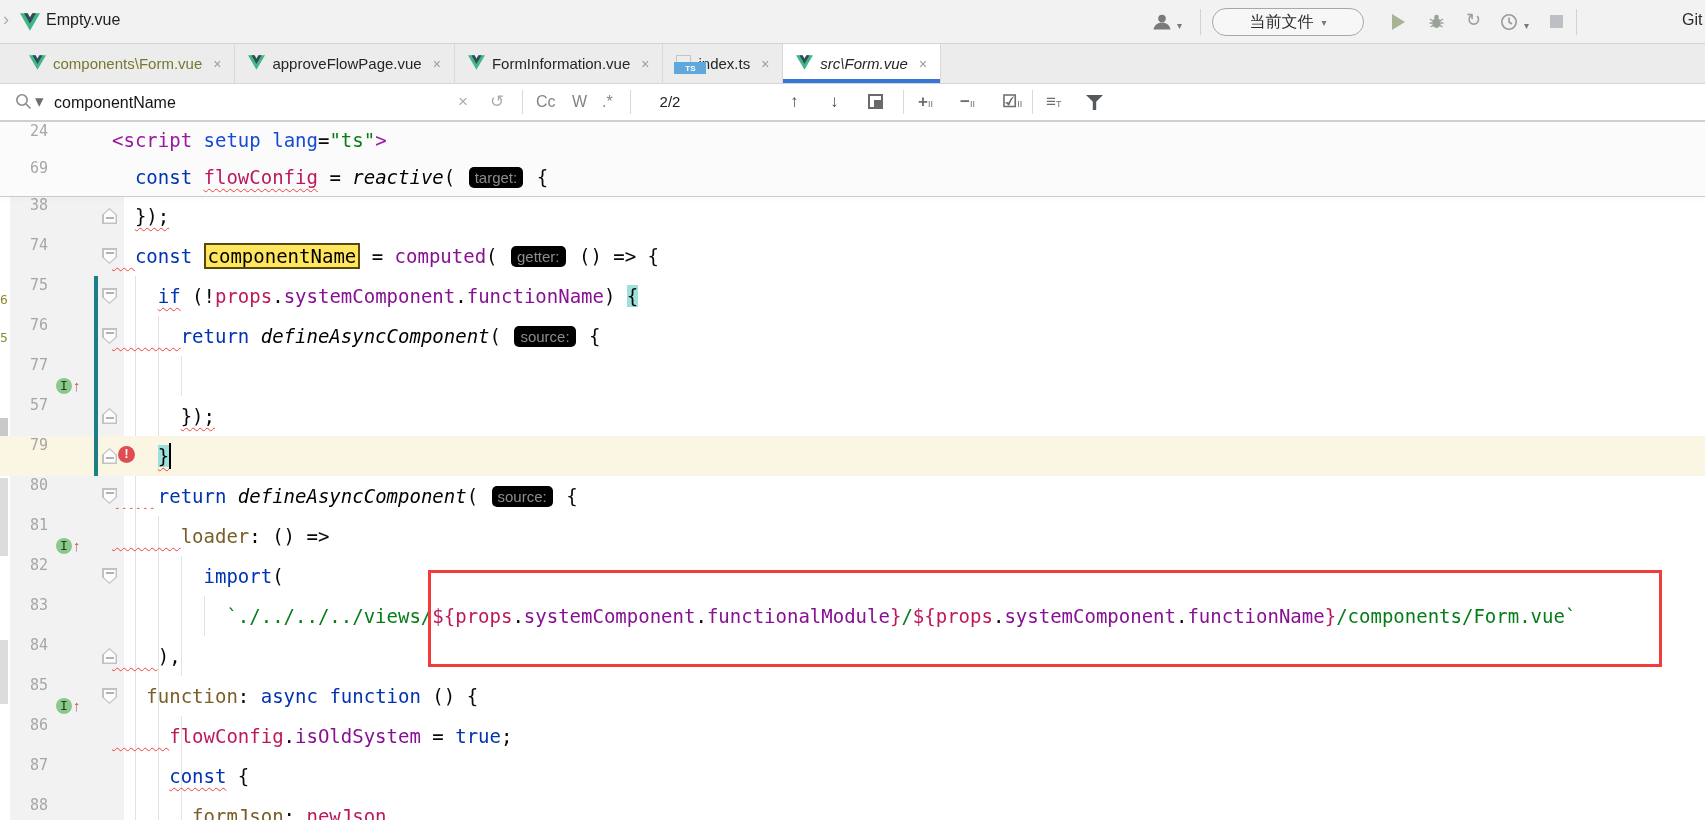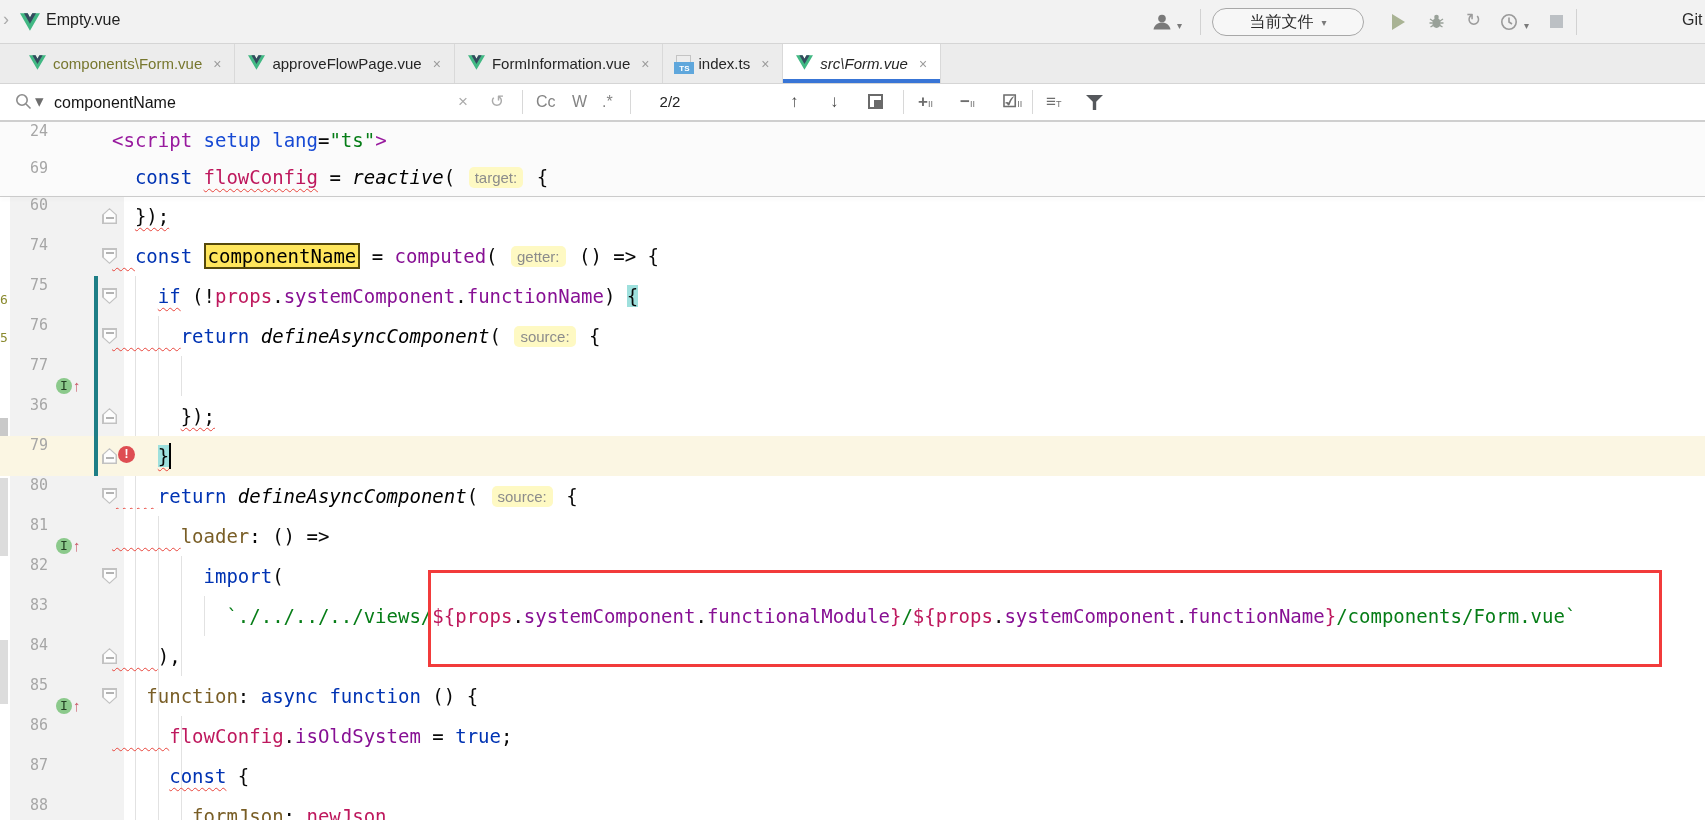--- a/index.html
+++ b/index.html
@@ -26,21 +26,21 @@
   
   #tabbar{position:absolute;left:0;top:44px;width:100%;height:40px;background:#ECECEC;
     border-bottom:1px solid #D5D5D5;box-sizing:border-box;display:flex;padding-left:16px;}
   .tab{display:inline-flex;align-items:center;gap:7px;padding:0 13px;border-right:1px solid #D9D9D9;
     font-size:15px;color:#262626;height:100%;box-sizing:border-box;white-space:nowrap;}
   .tab.active{background:#FFFFFF;box-shadow:inset 0 -4px 0 #3875D6;font-style:italic;}
   .tab .tlabel.olive{color:#77772E;}
   .tab .tclose{color:#9B9B9B;font-size:14px;margin-left:4px;}
   .tsicon{position:relative;width:15px;height:17px;background:#EDEDED;border:1px solid #C4C4C4;
     box-sizing:border-box;}
-  .tsicon b{position:absolute;left:-3px;bottom:-3px;width:20px;height:12px;background:#5FA7DC;
+  .tsicon b{position:absolute;left:-3px;bottom:-3px;width:32px;height:12px;background:#5FA7DC;
     color:#fff;font-size:8px;font-weight:bold;display:flex;align-items:center;justify-content:center;}
 
   
   #findbar{position:absolute;left:0;top:84px;width:100%;height:38px;background:#FFFFFF;
     border-bottom:2px solid #CFCFCF;box-sizing:border-box;}
   #findbar>*{position:absolute;}
   #findbar .fico{top:0;height:36px;line-height:36px;color:#6E6E6E;font-size:17px;}
   #findbar .toggle{top:0;height:36px;line-height:36px;color:#848484;font-size:16px;font-weight:normal;}
   #find-input{left:52px;top:3px;height:30px;width:370px;border:none;outline:none;background:transparent;
     font-size:16px;color:#141414;font-family:"Liberation Sans",sans-serif;}
@@ -68,21 +68,21 @@
   .row.current{background:#FBF6E3;}
   .lnum{position:absolute;left:0;top:0;width:48px;text-align:right;font:15px "DejaVu Sans Mono",monospace;
     color:#A6A6A6;}
   .code{display:inline-block;margin-left:112px;white-space:pre;
     font:19px/40px "DejaVu Sans Mono",monospace;color:#080808;}
   .row.sticky .code{line-height:37px;}
 
   .tk.k{color:#0033B3;} .tk.v{color:#be185d;} .tk.f{color:#871094;} .tk.s{color:#067D17;}
   .tk.tag{color:#981A9E;} .tk.attr{color:#174AD4;} .tk.p{color:#080808;}
   .tk.it{color:#000;font-style:italic;} .tk.prop{color:#795E26;}
-  .tk.inlay{background:#fef9c3;color:#8C8C8C;font-family:"Liberation Sans",sans-serif;
+  .tk.inlay{background:#000000;color:#8C8C8C;font-family:"Liberation Sans",sans-serif;
     font-size:15px;border-radius:5px;padding:2px 6px;margin:0 2px;vertical-align:1px;}
   .tk.wavy{text-decoration-line:underline;text-decoration-style:wavy;text-decoration-color:#E8453C;
     text-decoration-thickness:1.3px;text-underline-offset:4px;text-decoration-skip-ink:none;}
   .tk.match{background:#FFE65C;border:2px solid #55490B;padding:0 2px;color:#000;}
   .tk.brace{background:#9EE0DD;}
   .tk.cursor{display:inline-block;width:2px;height:26px;background:#000;vertical-align:-6px;}
 
   .fold{position:absolute;left:102px;top:12px;width:15px;height:16px;background:#C2C2C2;z-index:2;}
   .fold::before{content:"";position:absolute;inset:1.5px;background:#FDFDFD;}
   .fold.fold-down, .fold.fold-down::before{clip-path:polygon(0 0,100% 0,100% 58%,50% 100%,0 58%);}
@@ -239,29 +239,29 @@
     <div class="guide" style="left:181px;top:234px;height:40px"></div>
     <div class="guide" style="left:181px;top:434px;height:120px"></div>
     <div class="guide" style="left:181px;top:594px;height:104px"></div>
     <div class="guide" style="left:204px;top:474px;height:40px"></div>
 
     <div id="vcs-bar"></div>
 
     <div>
         <div class="row sticky"><span class="lnum">24</span><span class="code"><span class="tk tag">&lt;script</span><span class="tk p"> </span><span class="tk attr">setup</span><span class="tk p"> </span><span class="tk attr">lang</span><span class="tk p">=</span><span class="tk s">"ts"</span><span class="tk tag">&gt;</span></span></div>
         <div class="row sticky"><span class="lnum">69</span><span class="code"><span class="tk p">  </span><span class="tk k">const</span><span class="tk p"> </span><span class="tk v wavy">flowConfig</span><span class="tk p"> = </span><span class="tk it">reactive</span><span class="tk p">( </span><span class="tk inlay">target:</span><span class="tk p"> {</span></span></div>
-        <div class="row"><span class="lnum">60</span><span class="fold fold-up"></span><span class="code"><span class="tk p">  </span><span class="tk p wavy">});</span></span></div>
+        <div class="row"><span class="lnum">38</span><span class="fold fold-up"></span><span class="code"><span class="tk p">  </span><span class="tk p wavy">});</span></span></div>
         <div class="row"><span class="lnum">74</span><span class="fold fold-down"></span><span class="code"><span class="tk p wavy">  </span><span class="tk k">const</span><span class="tk p"> </span><span class="tk match">componentName</span><span class="tk p"> = </span><span class="tk f">computed</span><span class="tk p">( </span><span class="tk inlay">getter:</span><span class="tk p"> () =&gt; {</span></span></div>
         <div class="row"><span class="lnum">75</span><span class="fold fold-down"></span><span class="code"><span class="tk p">    </span><span class="tk k wavy">if</span><span class="tk p"> (!</span><span class="tk v">props</span><span class="tk p">.</span><span class="tk f">systemComponent</span><span class="tk p">.</span><span class="tk f">functionName</span><span class="tk p">) </span><span class="tk brace">{</span></span></div>
         <div class="row"><span class="lnum">76</span><span class="fold fold-down"></span><span class="code"><span class="tk p wavy">      </span><span class="tk k">return</span><span class="tk p"> </span><span class="tk it">defineAsyncComponent</span><span class="tk p">( </span><span class="tk inlay">source:</span><span class="tk p"> {</span></span></div>
         <div class="row"><span class="lnum">77</span><span class="gmark">
             <i>I</i>
             <b>↑</b>
           </span></div>
-        <div class="row"><span class="lnum">36</span><span class="fold fold-up"></span><span class="code"><span class="tk p">      </span><span class="tk p wavy">});</span></span></div>
+        <div class="row"><span class="lnum">57</span><span class="fold fold-up"></span><span class="code"><span class="tk p">      </span><span class="tk p wavy">});</span></span></div>
         <div class="row current"><span class="lnum">79</span><span class="fold fold-up"></span><span class="errlamp">!</span><span class="code"><span class="tk p">    </span><span class="tk brace wavy">}</span><span class="tk cursor"></span></span></div>
         <div class="row"><span class="lnum">80</span><span class="fold fold-down"></span><span class="code"><span class="tk p wavy">    </span><span class="tk k">return</span><span class="tk p"> </span><span class="tk it">defineAsyncComponent</span><span class="tk p">( </span><span class="tk inlay">source:</span><span class="tk p"> {</span></span></div>
         <div class="row"><span class="lnum">81</span><span class="gmark">
             <i>I</i>
             <b>↑</b>
           </span><span class="code"><span class="tk p wavy">      </span><span class="tk prop">loader</span><span class="tk p">: () =&gt;</span></span></div>
         <div class="row"><span class="lnum">82</span><span class="fold fold-down"></span><span class="code"><span class="tk p">        </span><span class="tk k">import</span><span class="tk p">(</span></span></div>
         <div class="row"><span class="lnum">83</span><span class="code"><span class="tk p">          </span><span class="tk s">`./../../../views/</span><span class="tk v">${</span><span class="tk v">props</span><span class="tk p">.</span><span class="tk f">systemComponent</span><span class="tk p">.</span><span class="tk f">functionalModule</span><span class="tk v">}</span><span class="tk s">/</span><span class="tk v">${</span><span class="tk v">props</span><span class="tk p">.</span><span class="tk f">systemComponent</span><span class="tk p">.</span><span class="tk f">functionName</span><span class="tk v">}</span><span class="tk s">/components/Form.vue`</span></span></div>
         <div class="row"><span class="lnum">84</span><span class="fold fold-up"></span><span class="code"><span class="tk p wavy">    </span><span class="tk p">),</span></span></div>
         <div class="row"><span class="lnum">85</span><span class="gmark">

